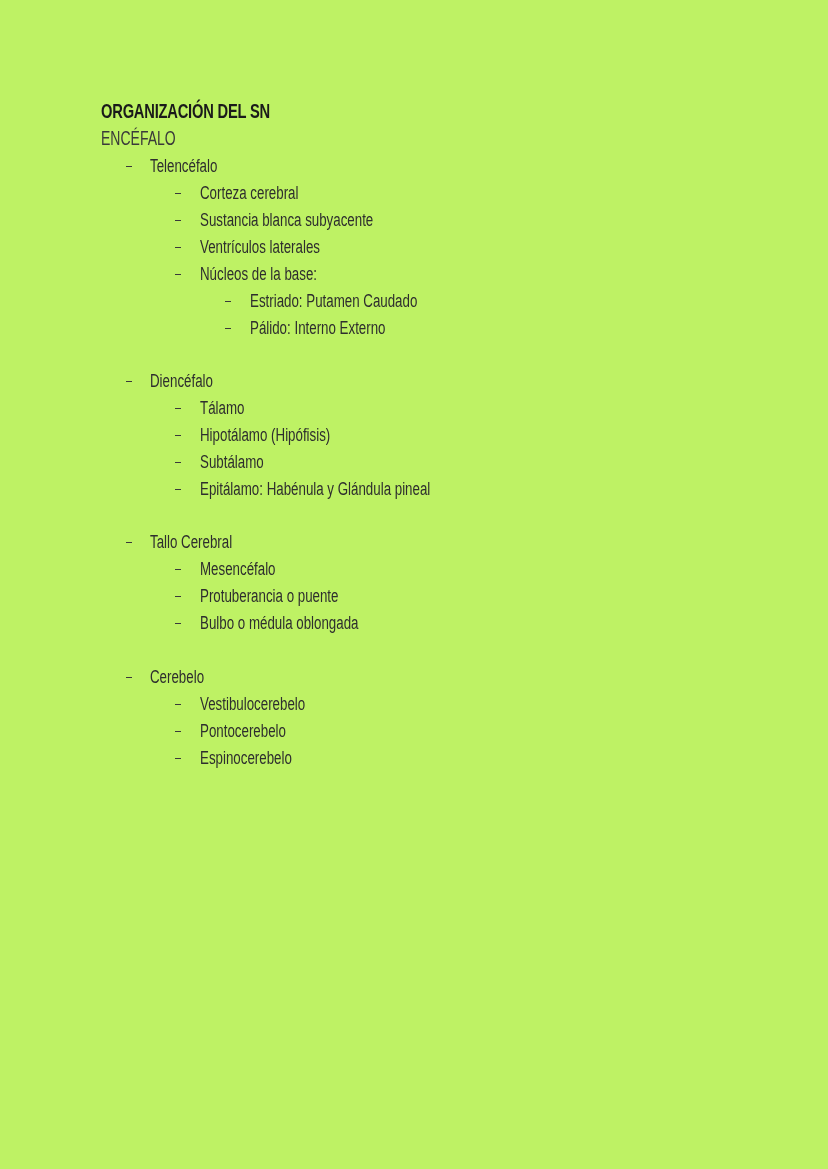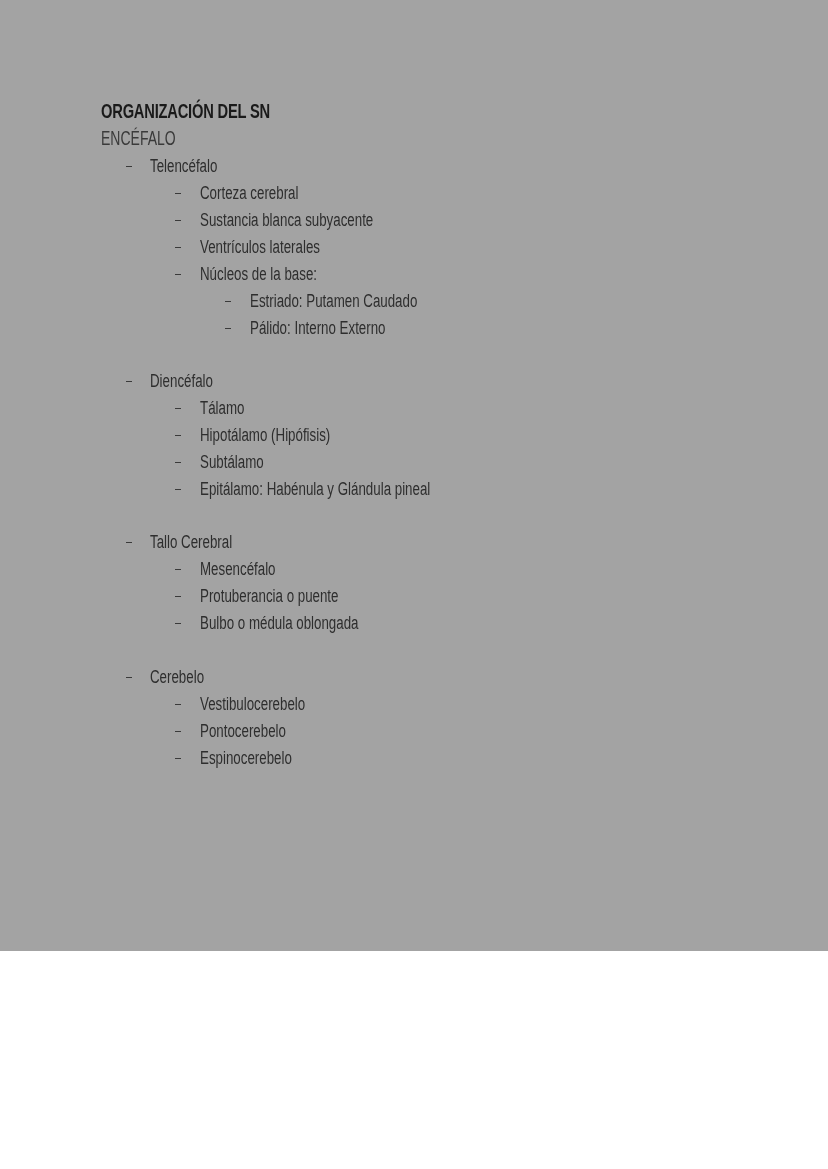--- a/index.html
+++ b/index.html
@@ -13,22 +13,22 @@
       position: relative;
       overflow: hidden;
       font-family: "Liberation Sans", sans-serif;
       color: #2b2b2b;
     }
     .page {
       position: absolute;
       left: 0;
       top: 0;
       width: 828px;
-      height: 951px;
-      background: #a3a3a3;
+      height: 1169px;
+      background: #bef264;
     }
     .line {
       position: absolute;
       white-space: nowrap;
       transform-origin: left top;
       transform: scaleX(0.72);
       font-size: 18px;
       line-height: 22px;
       color: #2e2e2e;
     }

